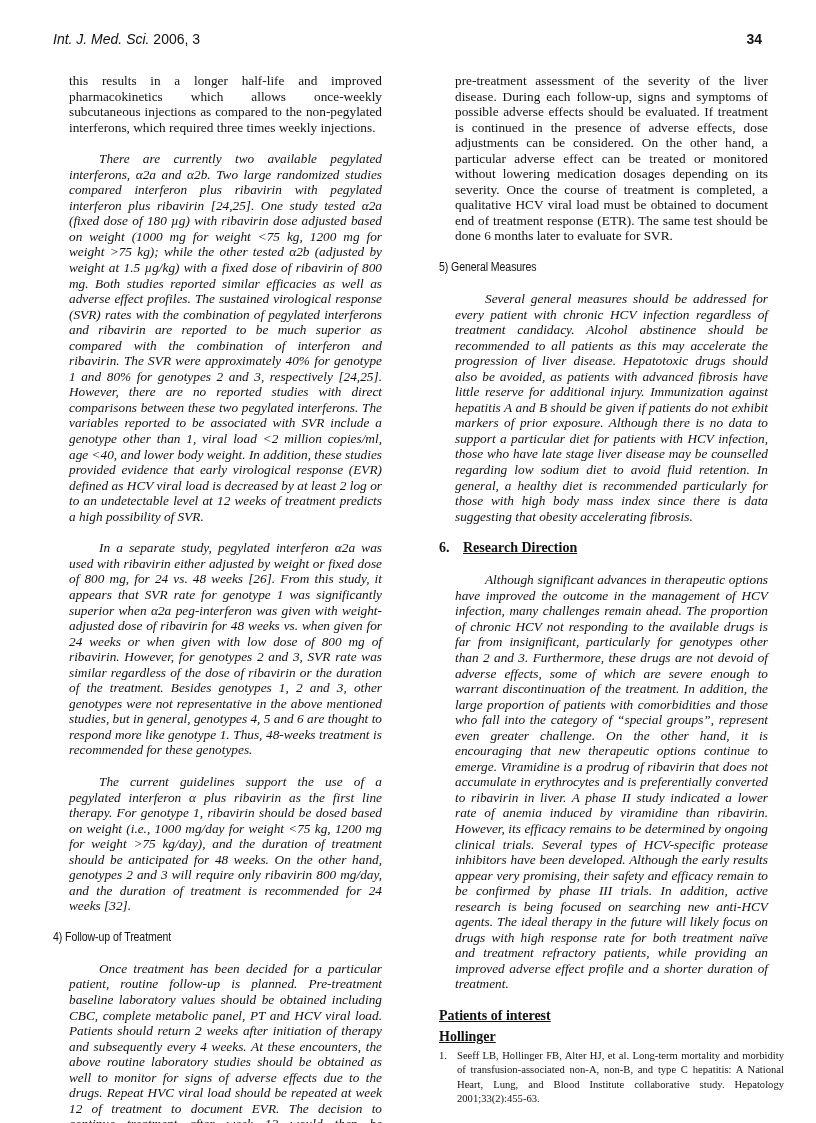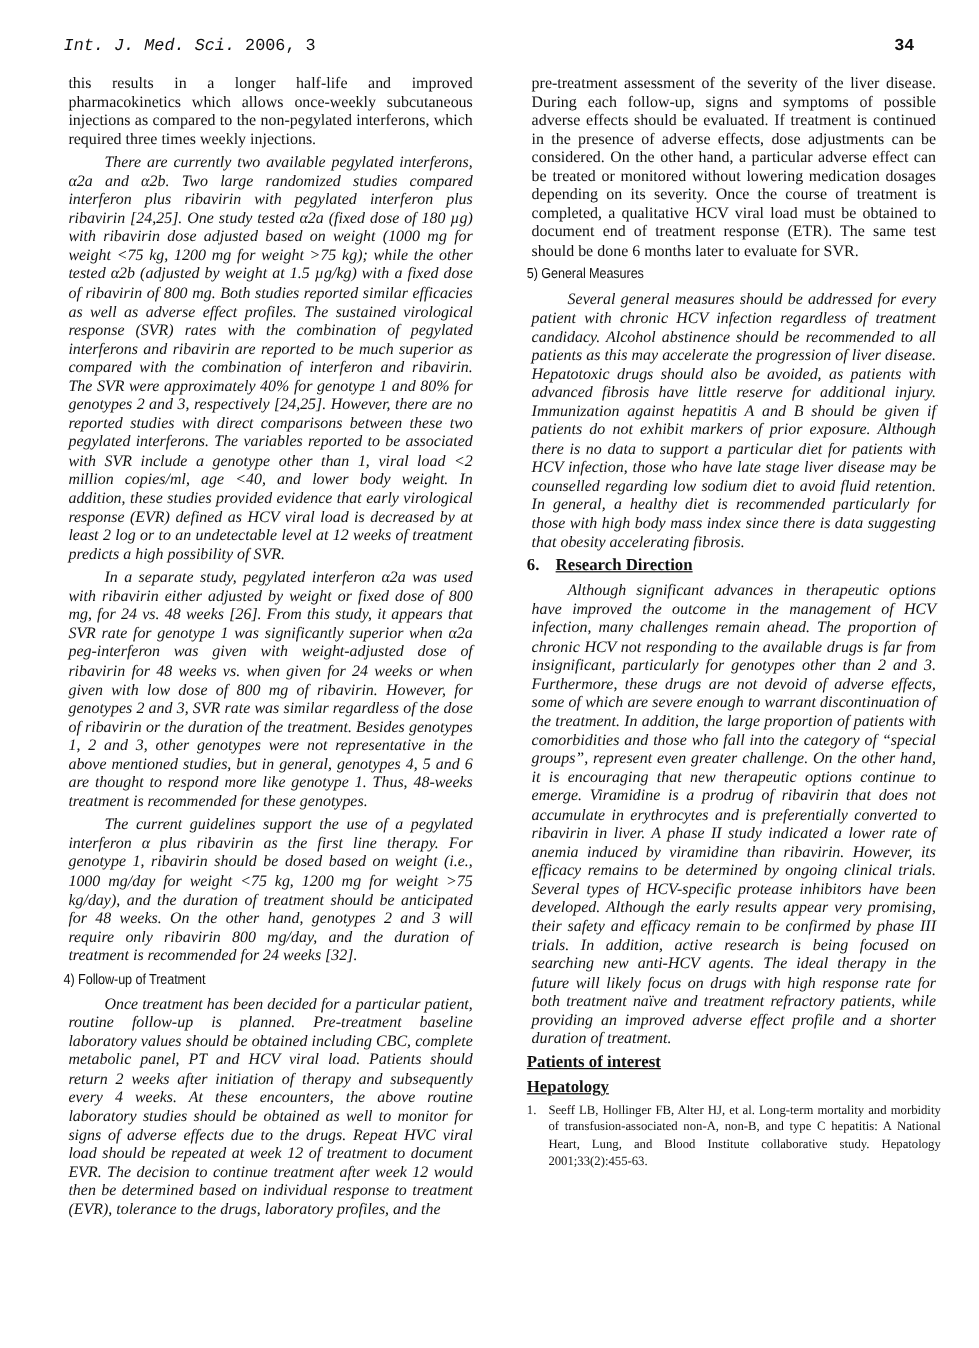--- a/index.html
+++ b/index.html
@@ -1,24 +1,24 @@
 <!DOCTYPE html>
 <html><head>
 <meta charset="utf-8">
 <style>
   html, body { margin:0; padding:0; background:#ffffff; }
   body { width:816px; height:1123px; position:relative; overflow:hidden; color:#111; }
-  .header { position:absolute; top:31px; left:53px; width:709px; height:18px; font-family:Liberation Mono, monospace; font-size:14px; }
+  .header { position:absolute; top:31px; left:53px; width:709px; height:18px; font-family:Liberation Sans, sans-serif; font-size:14px; }
   .journal { position:absolute; left:0; top:0; }
   .journal i { font-style:italic; }
   .page-no { position:absolute; right:0; top:0; font-weight:bold; }
   .col { position:absolute; top:57px; width:345px; font-family:"Liberation Serif", serif; font-size:13.3px; line-height:15.55px; text-align:justify; }
   .col.left { left:53px; }
   .col.right { left:439px; }
-  p { margin:4px; }
+  p { margin:16px; }
   p.ind { text-indent:30px;font-style:italic; }
   .subhead { font-family:"Liberation Sans", sans-serif; font-size:12px; line-height:15px; margin:5px 0 5px 0; transform:scaleX(0.88); transform-origin:left; letter-spacing:-0.1px; }
   .sechead { font-family:"Liberation Serif", serif; font-weight:bold; font-size:14px; line-height:16px; margin:5px 0 4px 0;text-decoration:underline; }
   .sechead .num { display:inline-block; width:24px; }
   .ref { font-size:10.6px; line-height:14.5px; display:flex; margin-top:4px; }
   .ref .rn { width:18px; flex:none; }
   .ref .rt { flex:1; text-align:justify; }
 </style>
 </head>
 <body>
@@ -37,18 +37,18 @@
   <p class="ind">Once treatment has been decided for a particular patient, routine follow-up is planned. Pre-treatment baseline laboratory values should be obtained including CBC, complete metabolic panel, PT and HCV viral load. Patients should return 2 weeks after initiation of therapy and subsequently every 4 weeks. At these encounters, the above routine laboratory studies should be obtained as well to monitor for signs of adverse effects due to the drugs. Repeat HVC viral load should be repeated at week 12 of treatment to document EVR. The decision to continue treatment after week 12 would then be determined based on individual response to treatment (EVR), tolerance to the drugs, laboratory profiles, and the</p>
 </div>
 
 <div class="col right">
   <p>pre-treatment assessment of the severity of the liver disease. During each follow-up, signs and symptoms of possible adverse effects should be evaluated. If treatment is continued in the presence of adverse effects, dose adjustments can be considered. On the other hand, a particular adverse effect can be treated or monitored without lowering medication dosages depending on its severity. Once the course of treatment is completed, a qualitative HCV viral load must be obtained to document end of treatment response (ETR). The same test should be done 6 months later to evaluate for SVR.</p>
   <div class="subhead">5) General Measures</div>
   <p class="ind">Several general measures should be addressed for every patient with chronic HCV infection regardless of treatment candidacy. Alcohol abstinence should be recommended to all patients as this may accelerate the progression of liver disease. Hepatotoxic drugs should also be avoided, as patients with advanced fibrosis have little reserve for additional injury. Immunization against hepatitis A and B should be given if patients do not exhibit markers of prior exposure. Although there is no data to support a particular diet for patients with HCV infection, those who have late stage liver disease may be counselled regarding low sodium diet to avoid fluid retention. In general, a healthy diet is recommended particularly for those with high body mass index since there is data suggesting that obesity accelerating fibrosis.</p>
   <div class="sechead"><span class="num">6.</span><span>Research Direction</span></div>
   <p class="ind">Although significant advances in therapeutic options have improved the outcome in the management of HCV infection, many challenges remain ahead. The proportion of chronic HCV not responding to the available drugs is far from insignificant, particularly for genotypes other than 2 and 3. Furthermore, these drugs are not devoid of adverse effects, some of which are severe enough to warrant discontinuation of the treatment. In addition, the large proportion of patients with comorbidities and those who fall into the category of “special groups”, represent even greater challenge. On the other hand, it is encouraging that new therapeutic options continue to emerge. Viramidine is a prodrug of ribavirin that does not accumulate in erythrocytes and is preferentially converted to ribavirin in liver. A phase II study indicated a lower rate of anemia induced by viramidine than ribavirin. However, its efficacy remains to be determined by ongoing clinical trials. Several types of HCV-specific protease inhibitors have been developed. Although the early results appear very promising, their safety and efficacy remain to be confirmed by phase III trials. In addition, active research is being focused on searching new anti-HCV agents. The ideal therapy in the future will likely focus on drugs with high response rate for both treatment naïve and treatment refractory patients, while providing an improved adverse effect profile and a shorter duration of treatment.</p>
   <div class="sechead">Patients of interest</div>
-  <div class="sechead">Hepatology</div>
+  <div class="sechead">Hollinger</div>
   <div class="ref">
     <span class="rn">1.</span>
     <span class="rt">Seeff LB, Hollinger FB, Alter HJ, et al. Long-term mortality and morbidity of transfusion-associated non-A, non-B, and type C hepatitis: A National Heart, Lung, and Blood Institute collaborative study. Hepatology 2001;33(2):455-63.</span>
   </div>
 </div>
 
 </body></html>

